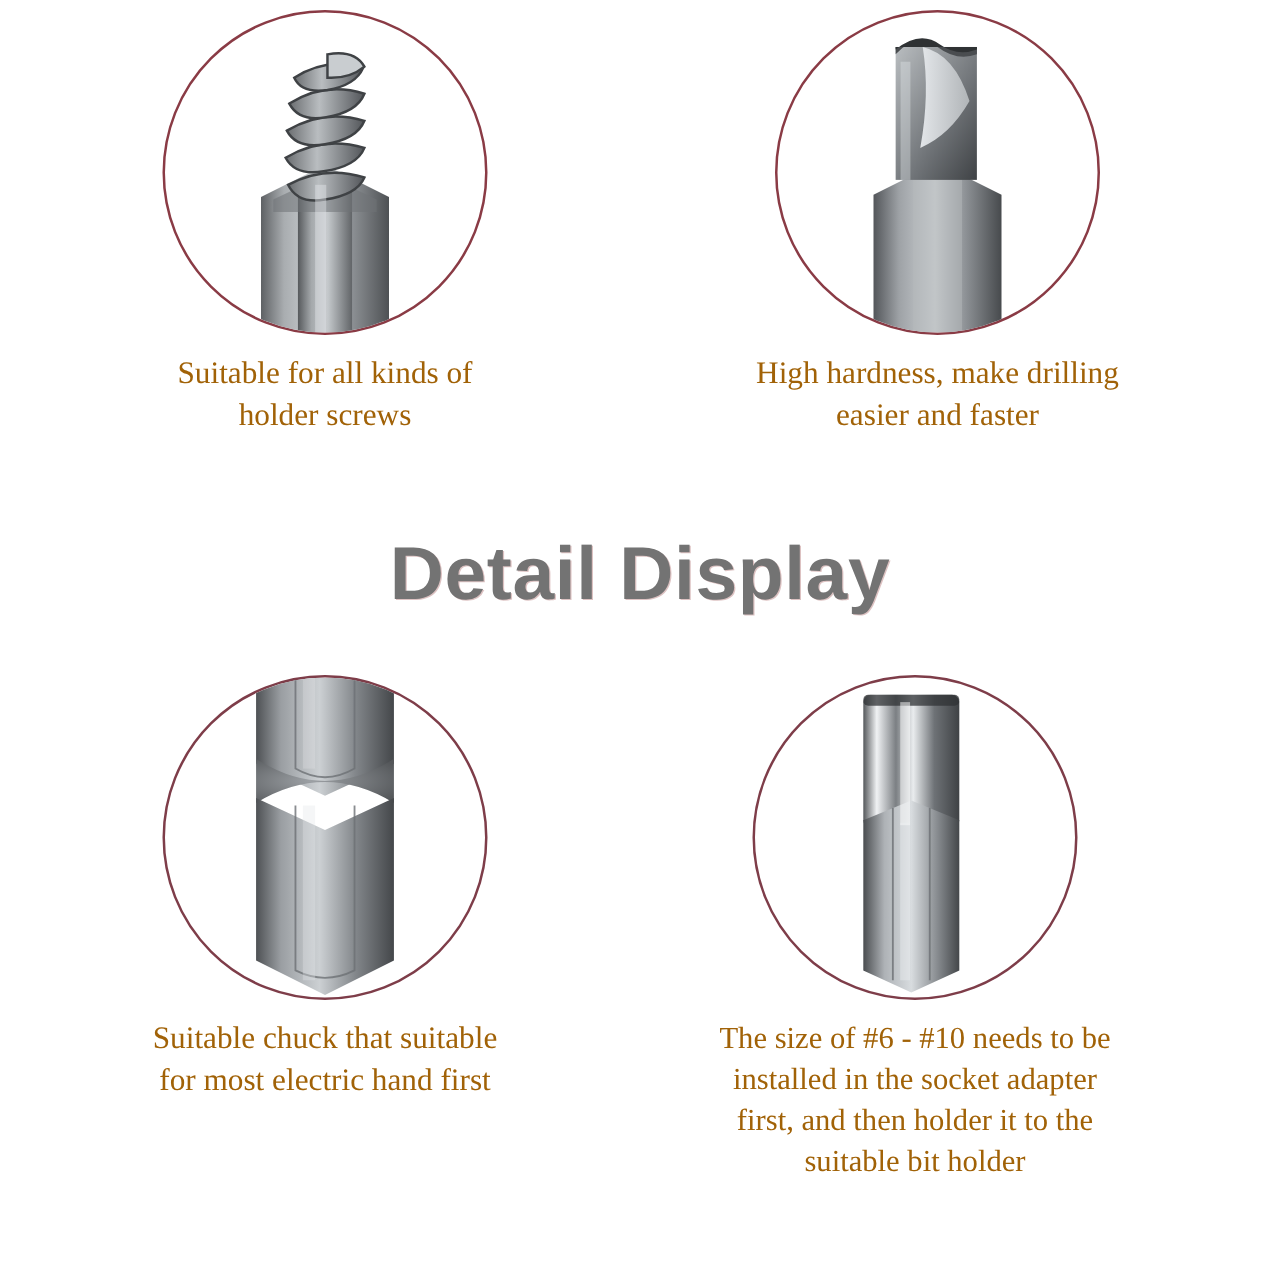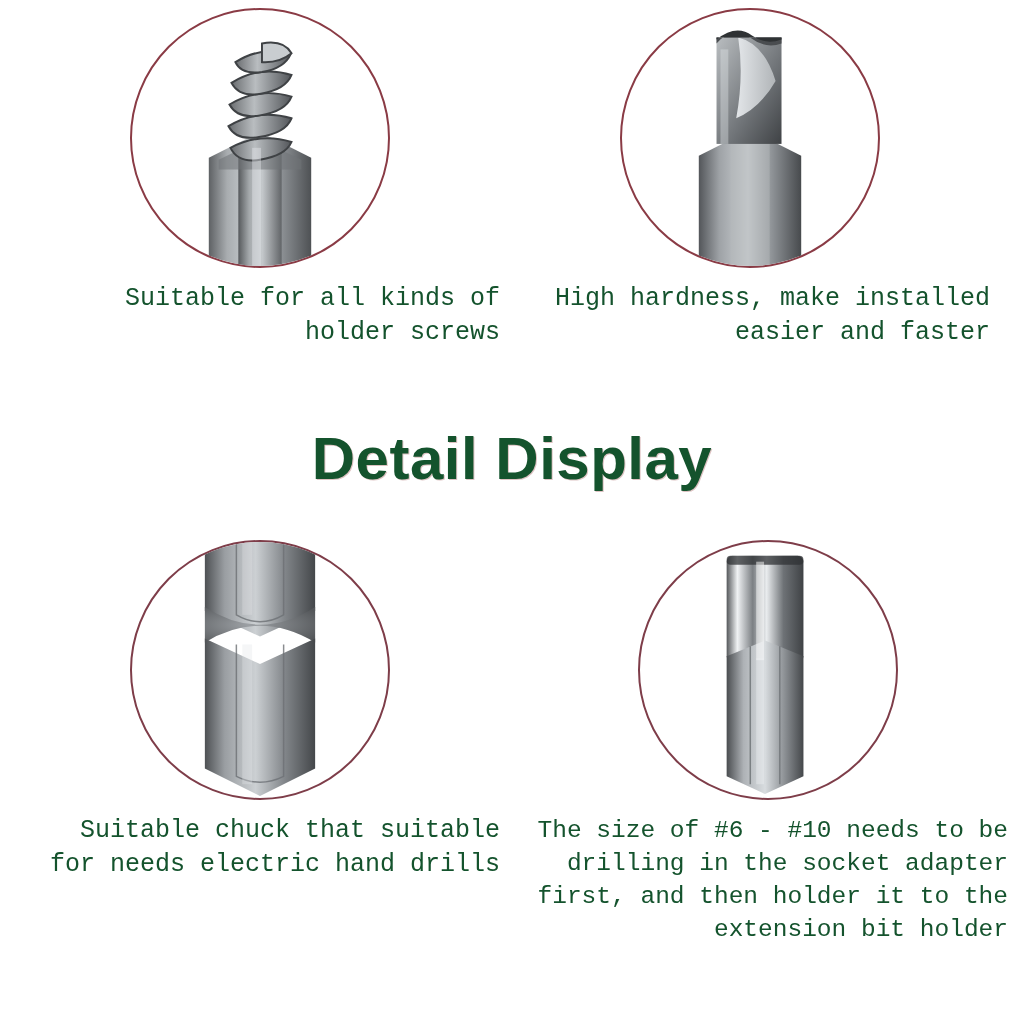--- a/index.html
+++ b/index.html
@@ -23,21 +23,21 @@
 
   
   .cell {
     position: absolute;
     width: 480px;
     text-align: center;
   }
   .cell-tl { left: 20px;  top: 8px; }
   .cell-tr { left: 510px; top: 8px; }
   .cell-bl { left: 20px;  top: 540px; }
-  .cell-br { left: 528px; top: 540px; }
+  .cell-br { left: 492px; top: 540px; }
 
   .circle-wrap {
     position: relative;
     width: 260px;
     height: 260px;
     margin: 0 auto;
   }
   .circle {
     position: absolute;
     inset: 0;
@@ -52,38 +52,37 @@
   .art {
     position: absolute;
     inset: 0;
   }
   .art svg { display: block; width: 100%; height: 100%; }
 
   .caption {
     margin-top: 14px;
     font-size: 25px;
     line-height: 1.35;
-    color: #14532d;
-    font-family: Liberation Mono, monospace;
-    text-align: right;
+    color: #a16207;
+    font-family: Liberation Serif, serif;
   }
   .caption.small {
     font-size: 24.5px;
   }
 
   
   .title {
     position: absolute;
     left: 0;
     right: 0;
     top: 424px;
     text-align: center;
     font-size: 60px;
     font-weight: bold;
-    color: #14532d;
+    color: #737373;
     letter-spacing: 0.5px;
     font-family: "Liberation Sans", sans-serif;
     text-shadow: 1px 1px 0 rgba(120,10,10,0.25);
   }
 </style>
 </head>
 <body>
 
 <div class="page">
 
@@ -170,21 +169,21 @@
             <path d="M118,28 q26,6 38,44 q-16,28 -40,38 q8,-44 2,-82 z" fill="url(#g2c)" opacity="0.95"></path>
 
             <path d="M96,34 q16,-18 34,-6 q16,12 32,6 l0,-6 l-66,0 z" fill="#4a4d50"></path>
             <path d="M96,30 q20,-16 36,-4 q14,10 30,4 l0,-2 l-66,0 z" fill="#2f3234"></path>
             <rect x="100" y="40" width="8" height="96" fill="#e2e5e8" opacity="0.4"></rect>
           </svg>
         </div>
       </div>
     </div>
     <div class="caption">
-      <div>High hardness, make installed</div>
+      <div>High hardness, make drilling</div>
       <div>easier and faster</div>
     </div>
   </div>
 
   <div class="title">Detail Display</div>
 
   <div class="cell cell-bl">
     <div class="circle-wrap">
       <div class="circle thin">
         <div class="art">
@@ -214,21 +213,21 @@
               <path d="M106,104 L106,238 Q130,250 154,238 L154,104"></path>
             </g>
             <rect x="112" y="104" width="10" height="142" fill="#e3e6e9" opacity="0.35"></rect>
             <rect x="112" y="0" width="10" height="74" fill="#e3e6e9" opacity="0.3"></rect>
           </svg>
         </div>
       </div>
     </div>
     <div class="caption">
       <div>Suitable chuck that suitable</div>
-      <div>for needs electric hand drills</div>
+      <div>for most electric hand first</div>
     </div>
   </div>
 
   <div class="cell cell-br">
     <div class="circle-wrap">
       <div class="circle thin">
         <div class="art">
           <svg viewBox="0 0 260 260" preserveAspectRatio="xMidYMid meet">
             <defs>
               <linearGradient id="g4" x1="0" y1="0" x2="1" y2="0">
@@ -257,19 +256,19 @@
               <path d="M142,106 L142,246"></path>
             </g>
             <rect x="118" y="20" width="8" height="100" fill="#ffffff" opacity="0.5"></rect>
             <rect x="118" y="118" width="8" height="128" fill="#eef1f3" opacity="0.4"></rect>
           </svg>
         </div>
       </div>
     </div>
     <div class="caption small">
       <div>The size of #6 - #10 needs to be</div>
-      <div>drilling in the socket adapter</div>
+      <div>installed in the socket adapter</div>
       <div>first, and then holder it to the</div>
-      <div>extension bit holder</div>
+      <div>suitable bit holder</div>
     </div>
   </div>
 
 </div>
 
 </body></html>

